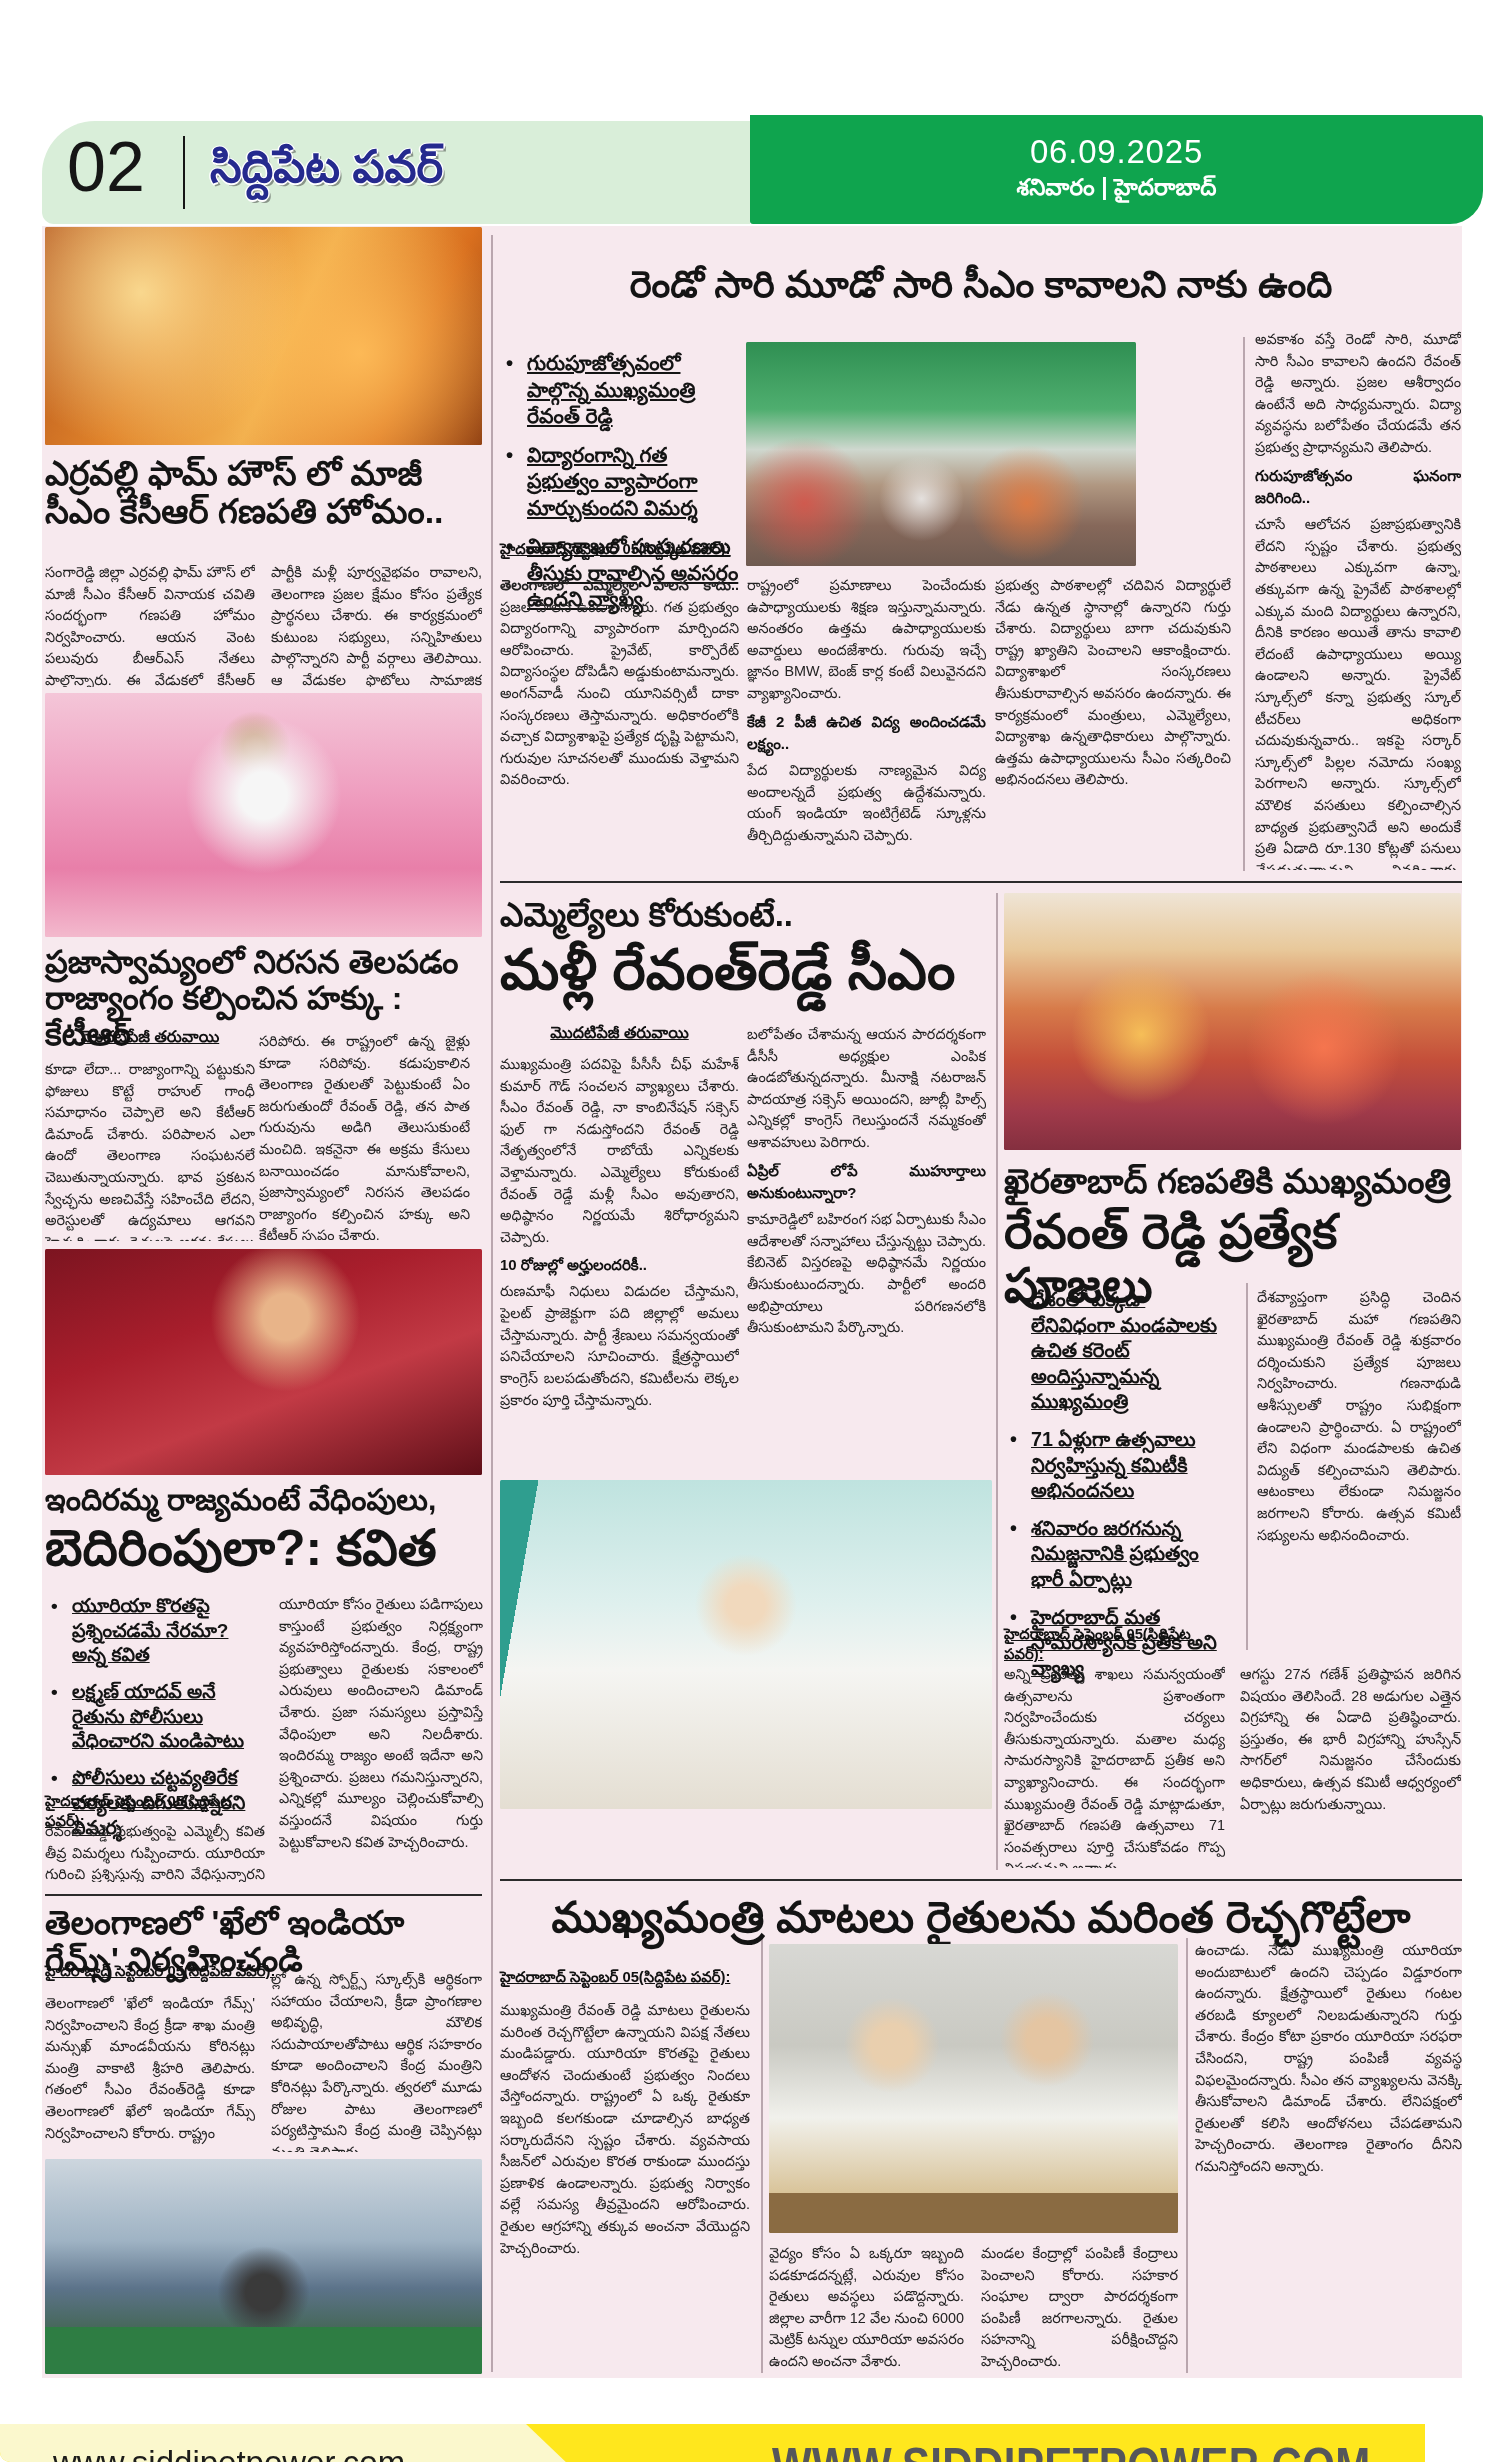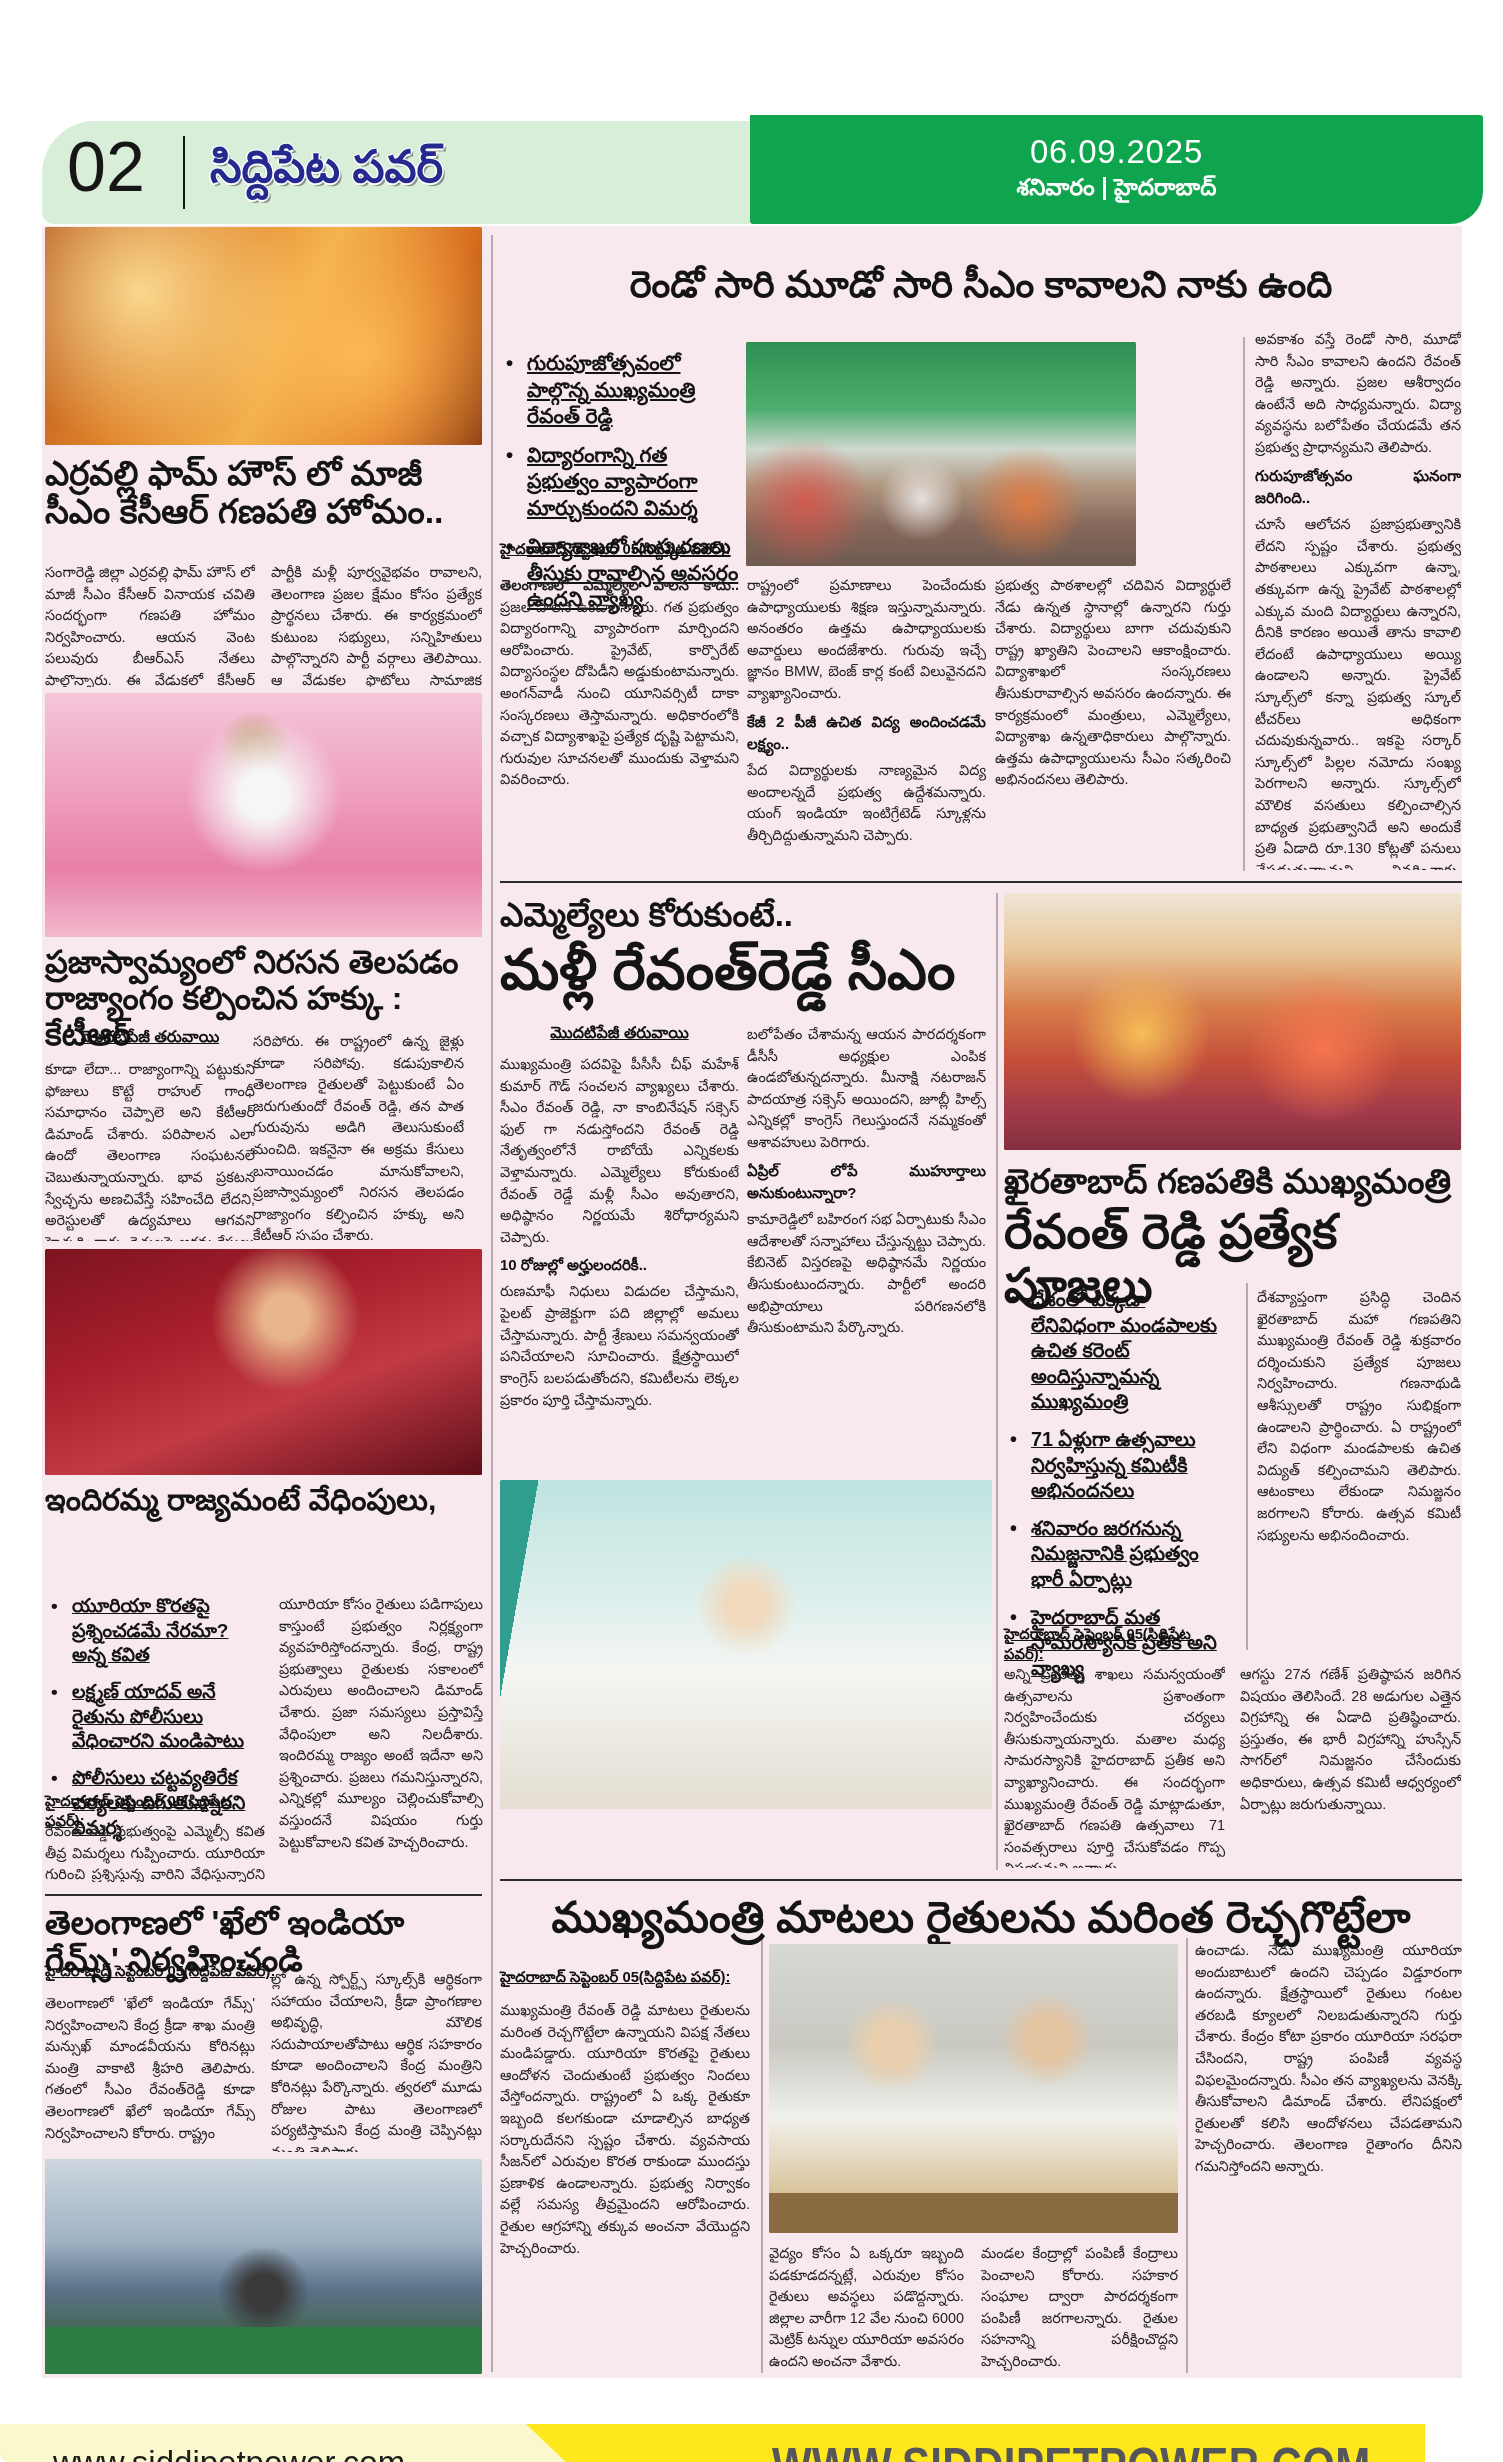--- a/index.html
+++ b/index.html
@@ -94,24 +94,25 @@
 
   <div class="photo ph-kcr" style="left:45px;top:227px;width:437px;height:218px;"></div>
   <div class="abs headline" style="left:45px;top:454px;width:437px;font-size:34px;">ఎర్రవల్లి ఫామ్ హౌస్ లో మాజీ సీఎం కేసీఆర్ గణపతి హోమం..</div>
   <div class="abs body-col" style="left:45px;top:562px;width:210px;height:125px;">సంగారెడ్డి జిల్లా ఎర్రవల్లి ఫామ్ హౌస్ లో మాజీ సీఎం కేసీఆర్ వినాయక చవితి సందర్భంగా గణపతి హోమం నిర్వహించారు. ఆయన వెంట పలువురు బీఆర్ఎస్ నేతలు పాల్గొన్నారు. ఈ వేడుకలో కేసీఆర్ సంప్రదాయబద్ధంగా ప్రత్యేక పూజలు నిర్వహించారు.</div>
   <div class="abs body-col" style="left:271px;top:562px;width:211px;height:125px;">పార్టీకి మళ్లీ పూర్వవైభవం రావాలని, తెలంగాణ ప్రజల క్షేమం కోసం ప్రత్యేక ప్రార్థనలు చేశారు. ఈ కార్యక్రమంలో కుటుంబ సభ్యులు, సన్నిహితులు పాల్గొన్నారని పార్టీ వర్గాలు తెలిపాయి. ఆ వేడుకల ఫొటోలు సామాజిక మాధ్యమాల్లో వైరల్ అయ్యాయి.</div>
 
   <div class="photo ph-ktr" style="left:45px;top:693px;width:437px;height:244px;"></div>
   <div class="abs headline" style="left:45px;top:945px;width:437px;font-size:32px;">ప్రజాస్వామ్యంలో నిరసన తెలపడం రాజ్యాంగం కల్పించిన హక్కు : కేటీఆర్</div>
   <div class="abs continued" style="left:45px;top:1028px;width:210px;">మొదటిపేజీ తరువాయి</div>
   <div class="abs body-col" style="left:45px;top:1059px;width:210px;height:182px;">కూడా లేదా... రాజ్యాంగాన్ని పట్టుకుని ఫోజులు కొట్టే రాహుల్ గాంధీ సమాధానం చెప్పాలె అని కేటీఆర్ డిమాండ్ చేశారు. పరిపాలన ఎలా ఉందో తెలంగాణ సంఘటనలే చెబుతున్నాయన్నారు. భావ ప్రకటన స్వేచ్ఛను అణచివేస్తే సహించేది లేదని, అరెస్టులతో ఉద్యమాలు ఆగవని హెచ్చరించారు. రైతులపై అక్రమ కేసులు ఎత్తివేయాలని కోరారు.</div>
-  <div class="abs body-col" style="left:253px;top:1031px;width:211px;height:209px;">సరిపోరు. ఈ రాష్ట్రంలో ఉన్న జైళ్లు కూడా సరిపోవు. కడుపుకాలిన తెలంగాణ రైతులతో పెట్టుకుంటే ఏం జరుగుతుందో రేవంత్ రెడ్డి, తన పాత గురువును అడిగి తెలుసుకుంటే మంచిది. ఇకనైనా ఈ అక్రమ కేసులు బనాయించడం మానుకోవాలని, ప్రజాస్వామ్యంలో నిరసన తెలపడం రాజ్యాంగం కల్పించిన హక్కు అని కేటీఆర్ స్పష్టం చేశారు.</div>
+  <div class="abs body-col" style="left:259px;top:1031px;width:211px;height:209px;">సరిపోరు. ఈ రాష్ట్రంలో ఉన్న జైళ్లు కూడా సరిపోవు. కడుపుకాలిన తెలంగాణ రైతులతో పెట్టుకుంటే ఏం జరుగుతుందో రేవంత్ రెడ్డి, తన పాత గురువును అడిగి తెలుసుకుంటే మంచిది. ఇకనైనా ఈ అక్రమ కేసులు బనాయించడం మానుకోవాలని, ప్రజాస్వామ్యంలో నిరసన తెలపడం రాజ్యాంగం కల్పించిన హక్కు అని కేటీఆర్ స్పష్టం చేశారు.</div>
 
   <div class="photo ph-kavitha" style="left:45px;top:1249px;width:437px;height:226px;"></div>
   <div class="abs headline" style="left:45px;top:1483px;width:437px;font-size:30px;">ఇందిరమ్మ రాజ్యమంటే వేధింపులు,</div>
+  <div class="abs headline" style="left:45px;top:1520px;width:437px;font-size:50px;">బెదిరింపులా?: కవిత</div>
   <ul class="bullets abs" style="left:45px;top:1594px;width:220px;font-size:19px;">
     <li>యూరియా కొరతపై ప్రశ్నించడమే నేరమా? అన్న కవిత</li>
     <li>లక్ష్మణ్ యాదవ్ అనే రైతును పోలీసులు వేధించారని మండిపాటు</li>
     <li>పోలీసులు చట్టవ్యతిరేక చర్యలకు దిగుతున్నారని విమర్శ</li>
   </ul>
   <div class="abs byline" style="left:45px;top:1793px;width:220px;">హైదరాబాద్ సెప్టెంబర్ 05(సిద్దిపేట పవర్):</div>
   <div class="abs body-col" style="left:45px;top:1821px;width:220px;height:61px;">రేవంత్ రెడ్డి ప్రభుత్వంపై ఎమ్మెల్సీ కవిత తీవ్ర విమర్శలు గుప్పించారు. యూరియా గురించి ప్రశ్నిస్తున్న వారిని వేధిస్తున్నారని మండిపడ్డారు.</div>
   <div class="abs body-col" style="left:279px;top:1594px;width:204px;height:288px;">యూరియా కోసం రైతులు పడిగాపులు కాస్తుంటే ప్రభుత్వం నిర్లక్ష్యంగా వ్యవహరిస్తోందన్నారు. కేంద్ర, రాష్ట్ర ప్రభుత్వాలు రైతులకు సకాలంలో ఎరువులు అందించాలని డిమాండ్ చేశారు. ప్రజా సమస్యలు ప్రస్తావిస్తే వేధింపులా అని నిలదీశారు. ఇందిరమ్మ రాజ్యం అంటే ఇదేనా అని ప్రశ్నించారు. ప్రజలు గమనిస్తున్నారని, ఎన్నికల్లో మూల్యం చెల్లించుకోవాల్సి వస్తుందనే విషయం గుర్తు పెట్టుకోవాలని కవిత హెచ్చరించారు.</div>
 
   <div class="abs headline" style="left:45px;top:1905px;width:437px;font-size:33px;">తెలంగాణలో 'ఖేలో ఇండియా గేమ్స్' నిర్వహించండి</div>

